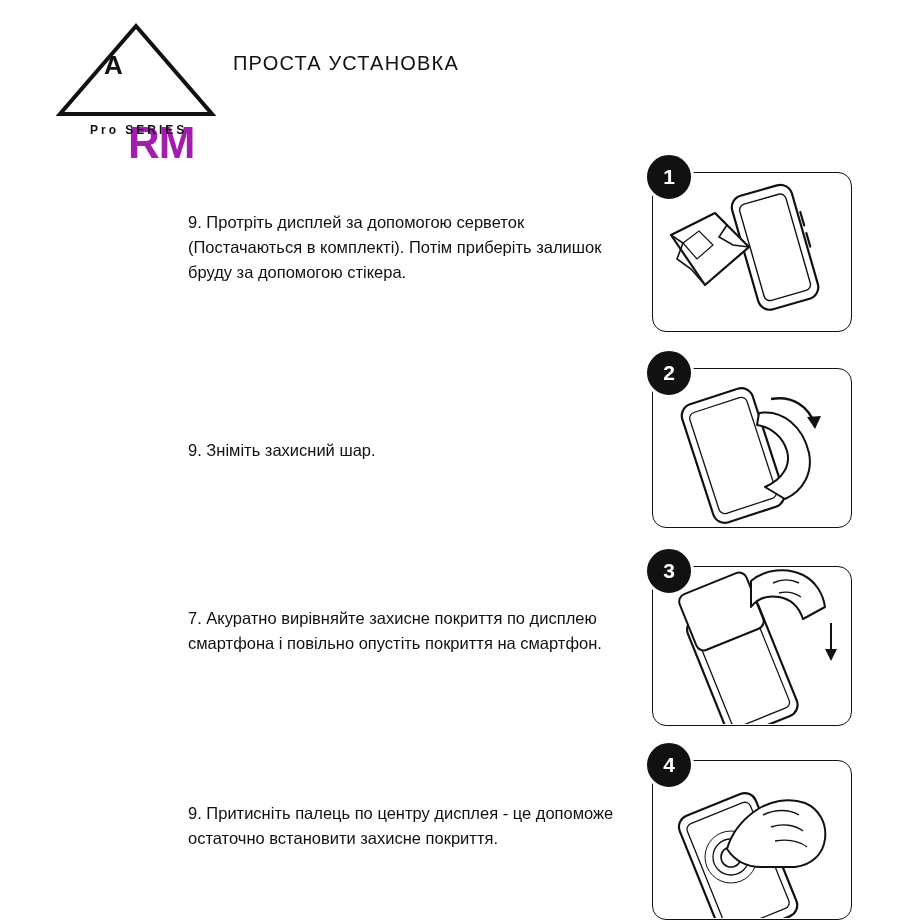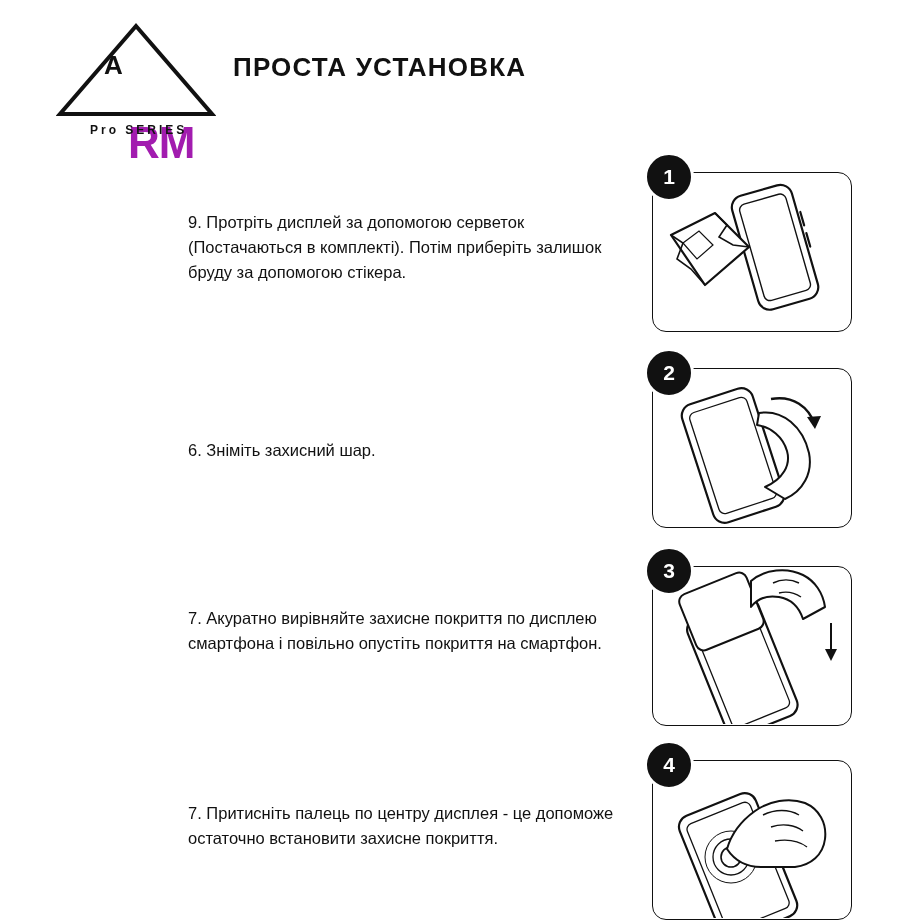--- a/index.html
+++ b/index.html
@@ -58,22 +58,22 @@
     font-weight: bold;
     letter-spacing: 3px;
     color: #111;
   }
 
   
   .page-title {
     position: absolute;
     left: 233px;
     top: 52px;
-    font-size: 26px;
-    font-weight: bold;
+    font-size: 20px;
+    font-weight: normal;
     letter-spacing: 1.2px;
     color: #111;
   }
 
   
   .step-text {
     position: absolute;
     left: 188px;
     font-size: 16.5px;
     line-height: 25px;
@@ -133,23 +133,23 @@
     <polygon points="80,4 156,92 4,92" fill="none" stroke="#111111" stroke-width="4"></polygon>
   </svg>
   <div class="logo-text-a">A</div>
   <div class="logo-text-rm">RM</div>
   <div class="logo-pro-series">Pro SERIES</div>
 </div>
 
 <div class="page-title">ПРОСТА УСТАНОВКА</div>
 
 <div class="step-text step-text-1">9. Протріть дисплей за допомогою серветок (Постачаються в комплекті). Потім приберіть залишок бруду за допомогою стікера.</div>
-<div class="step-text step-text-2"> 6. Зніміть захисний шар.</div>
+<div class="step-text step-text-2"> 9. Зніміть захисний шар.</div>
 <div class="step-text step-text-3">7. Акуратно вирівняйте захисне покриття по дисплею смартфона і повільно опустіть покриття на смартфон.</div>
-<div class="step-text step-text-4">7. Притисніть палець по центру дисплея - це допоможе остаточно встановити захисне покриття.</div>
+<div class="step-text step-text-4">9. Притисніть палець по центру дисплея - це допоможе остаточно встановити захисне покриття.</div>
 
 <div class="card card-1">
   <svg width="198" height="157" viewBox="0 0 198 157">
 
     <g transform="rotate(-16 120 78)">
       <rect x="92" y="16" width="62" height="118" rx="12" ry="12" fill="none" stroke="#111" stroke-width="2.2"></rect>
       <rect x="99" y="25" width="48" height="100" rx="6" ry="6" fill="none" stroke="#111" stroke-width="1.4"></rect>
       <line x1="157" y1="48" x2="157" y2="62" stroke="#111" stroke-width="2.2" stroke-linecap="round"></line>
       <line x1="157" y1="70" x2="157" y2="84" stroke="#111" stroke-width="2.2" stroke-linecap="round"></line>
     </g>

